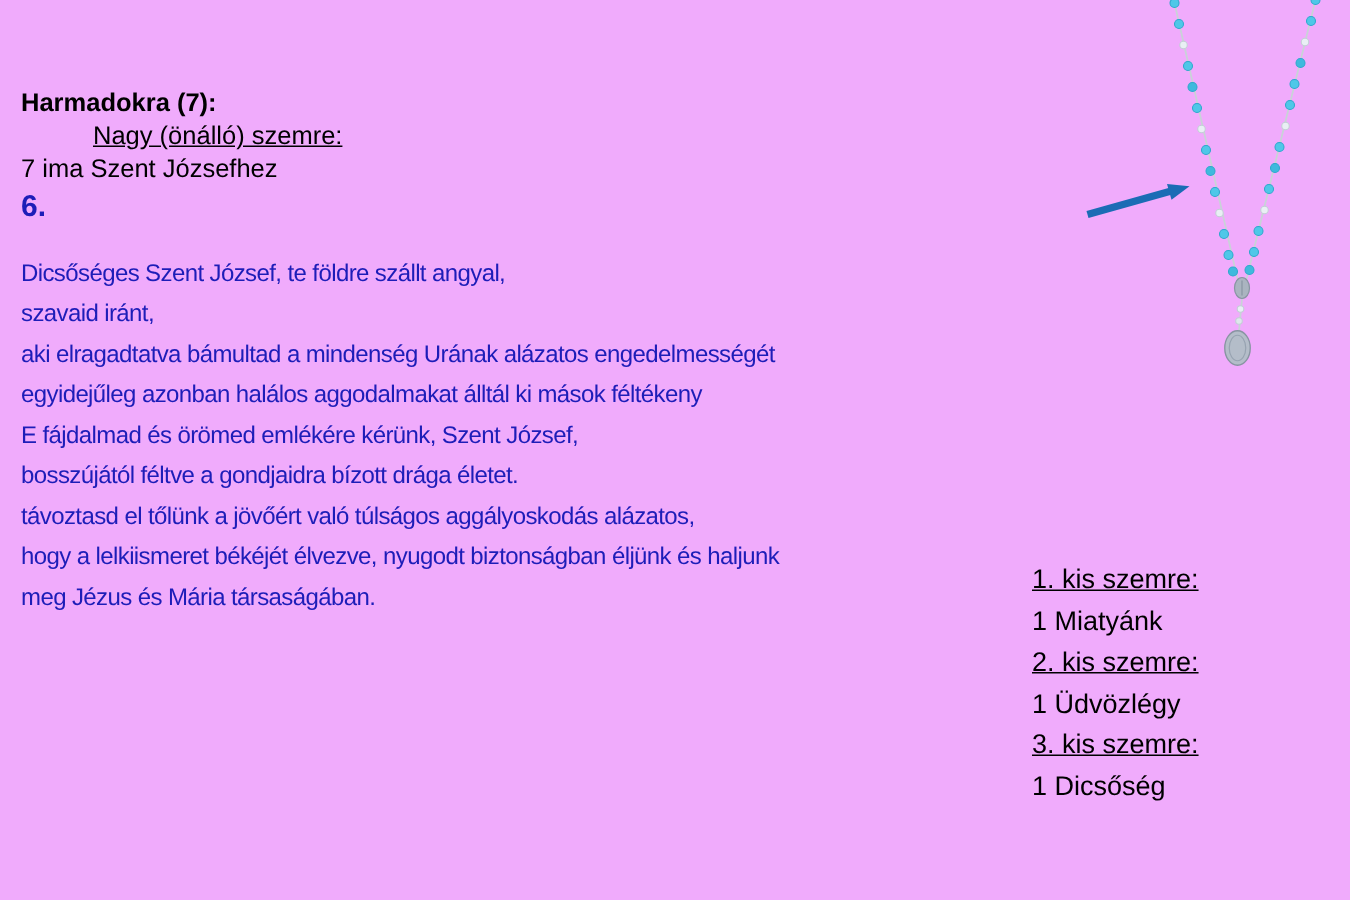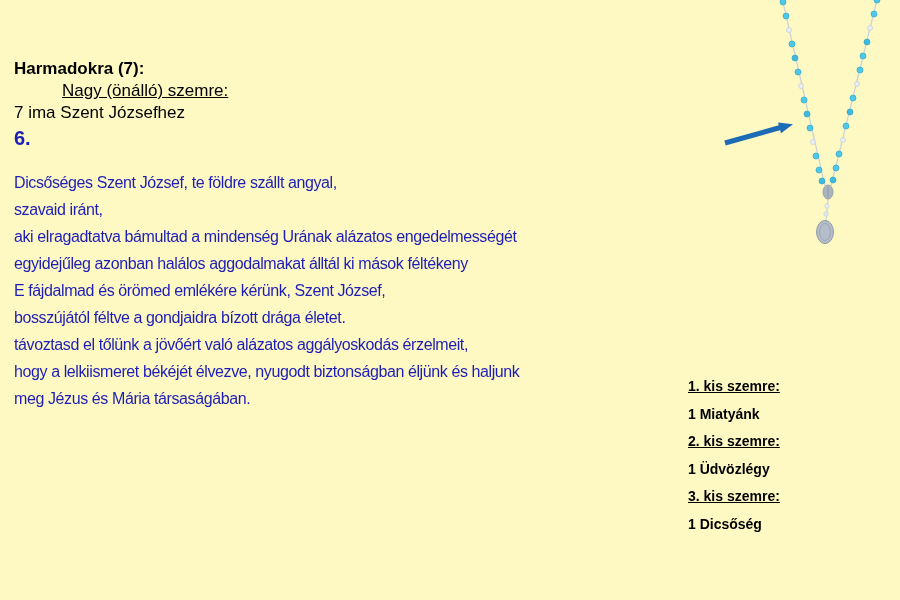--- a/index.html
+++ b/index.html
@@ -1,21 +1,21 @@
 <!DOCTYPE html>
 <html><head>
 <meta charset="utf-8">
 <style>
   html, body { margin: 0; padding: 0; }
   body { background: #ffffff; }
   .slide {
     position: relative;
     width: 900px;
     height: 600px;
-    background: #fef9c3;
+    background: #f0abfc;
     overflow: hidden;
     font-family: "Liberation Sans", sans-serif;
     color: #111111;
   }
   .header-block {
     position: absolute;
     left: 14px;
     top: 58px;
     font-size: 17px;
     line-height: 22px;
@@ -39,22 +39,22 @@
     font-size: 16px;
     font-weight: normal;
     letter-spacing: -0.4px;
     line-height: 27px;
     color: #1d1db8;
   }
   .side-list {
     position: absolute;
     left: 688px;
     top: 373px;
-    font-size: 14px;
-    font-weight: bold;
+    font-size: 18px;
+    font-weight: normal;
     line-height: 27.5px;
     color: #000000;
   }
   .side-list .label { text-decoration: underline; }
   .rosary-wrap {
     position: absolute;
     left: 740px;
     top: 0px;
     width: 160px;
     height: 260px;
@@ -80,21 +80,21 @@
 
   <div class="prayer-number">6.</div>
 
   <div class="prayer-block">
     <div>Dicsőséges Szent József, te földre szállt angyal,</div>
     <div>szavaid iránt,</div>
     <div>aki elragadtatva bámultad a mindenség Urának alázatos engedelmességét</div>
     <div>egyidejűleg azonban halálos aggodalmakat álltál ki mások féltékeny</div>
     <div>E fájdalmad és örömed emlékére kérünk, Szent József,</div>
     <div>bosszújától féltve a gondjaidra bízott drága életet.</div>
-    <div>távoztasd el tőlünk a jövőért való alázatos aggályoskodás érzelmeit,</div>
+    <div>távoztasd el tőlünk a jövőért való túlságos aggályoskodás alázatos,</div>
     <div>hogy a lelkiismeret békéjét élvezve, nyugodt biztonságban éljünk és haljunk</div>
     <div>meg Jézus és Mária társaságában.</div>
   </div>
 
   <div class="side-list">
     <div class="label">1. kis szemre:</div>
     <div>1 Miatyánk</div>
     <div class="label">2. kis szemre:</div>
     <div>1 Üdvözlégy</div>
     <div class="label">3. kis szemre:</div>

